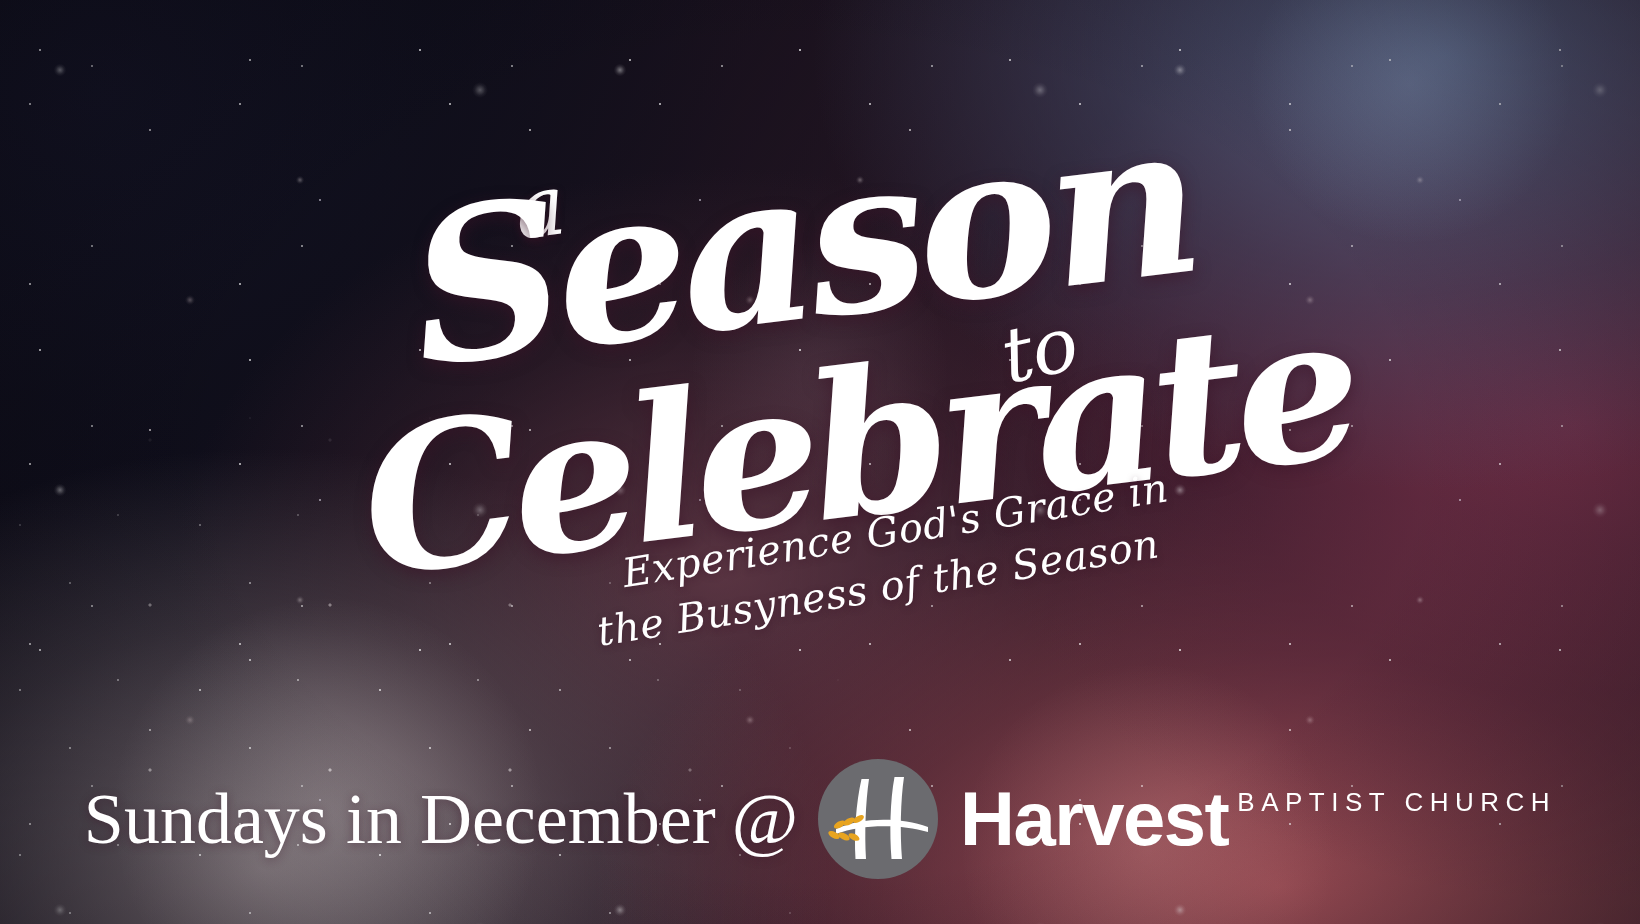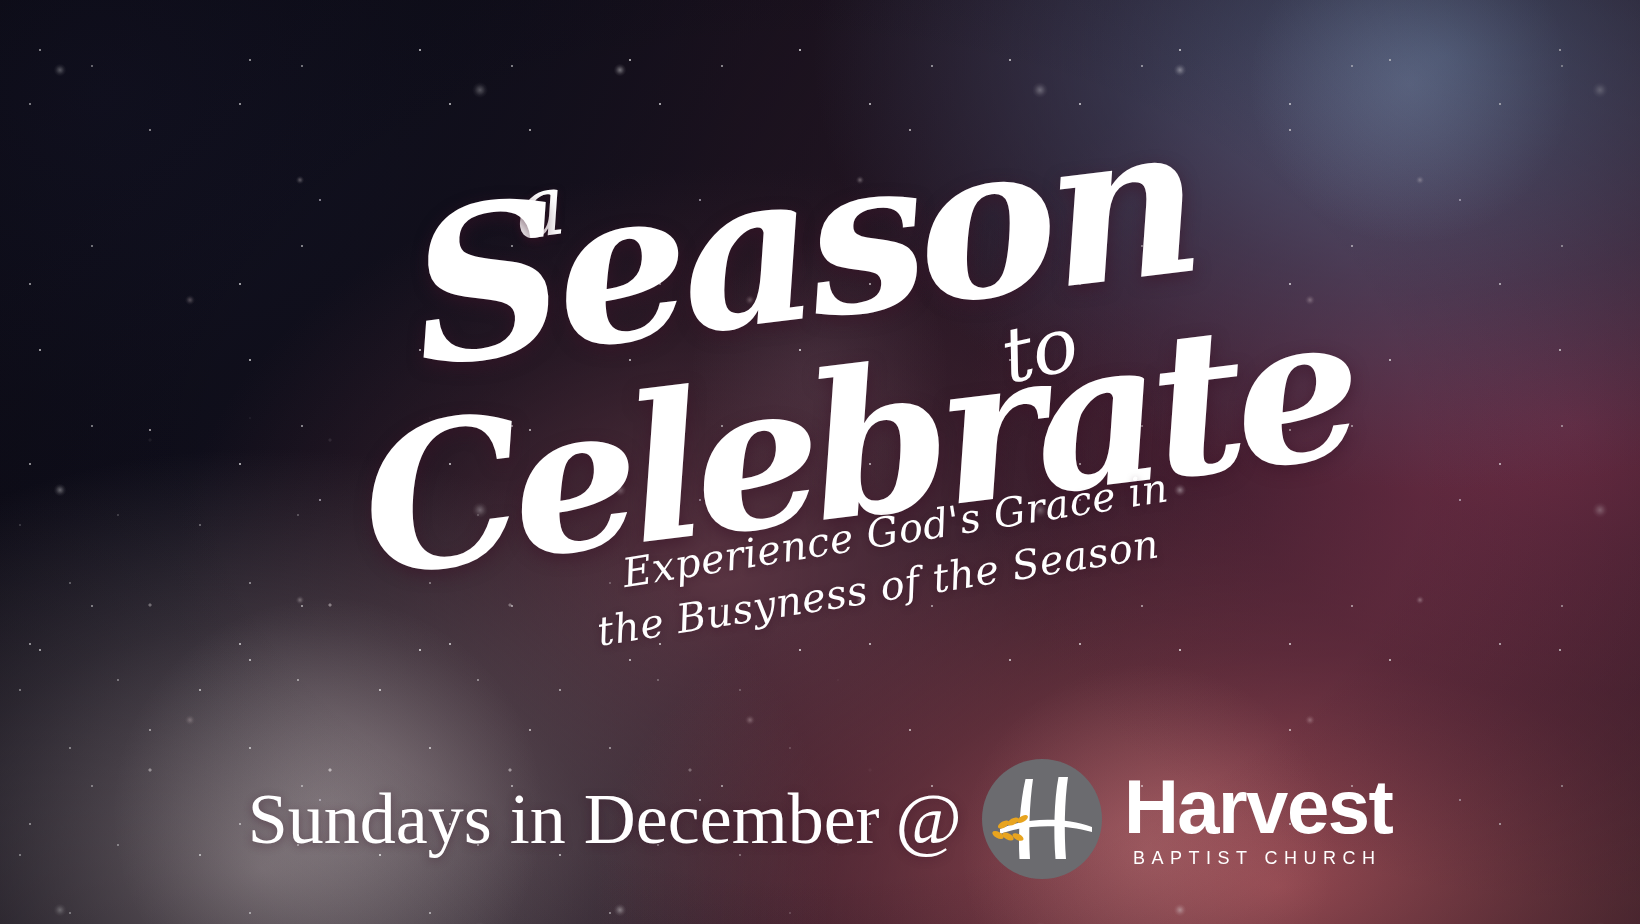--- a/index.html
+++ b/index.html
@@ -204,33 +204,33 @@
     line-height: 1;
     color: #ffffff;
     text-shadow: 0 2px 10px rgba(60,20,40,0.45);
   }
   #logo-block {
     display: flex;
     align-items: center;
     gap: 18px;
   }
   #logo-mark { width: 128px; height: 128px; flex: 0 0 128px; }
-  #logo-words { display: flex; flex-direction: column; align-items: flex-start; }
+  #logo-words { display: flex; flex-direction: row; align-items: flex-start; }
   #logo-wordmark {
     font-family: "Liberation Sans", sans-serif;
     font-weight: bold;
     font-size: 76px;
     line-height: 0.95;
     color: #ffffff;
     letter-spacing: -1.5px;
   }
   #logo-tagline {
     font-family: "Liberation Sans", sans-serif;
     font-weight: normal;
-    font-size: 18px;
+    font-size: 26px;
     line-height: 1;
     color: #ffffff;
     letter-spacing: 6.5px;
     margin-top: 6px;
     margin-left: 9px;
   }
 </style>
 </head>
 <body>
 

